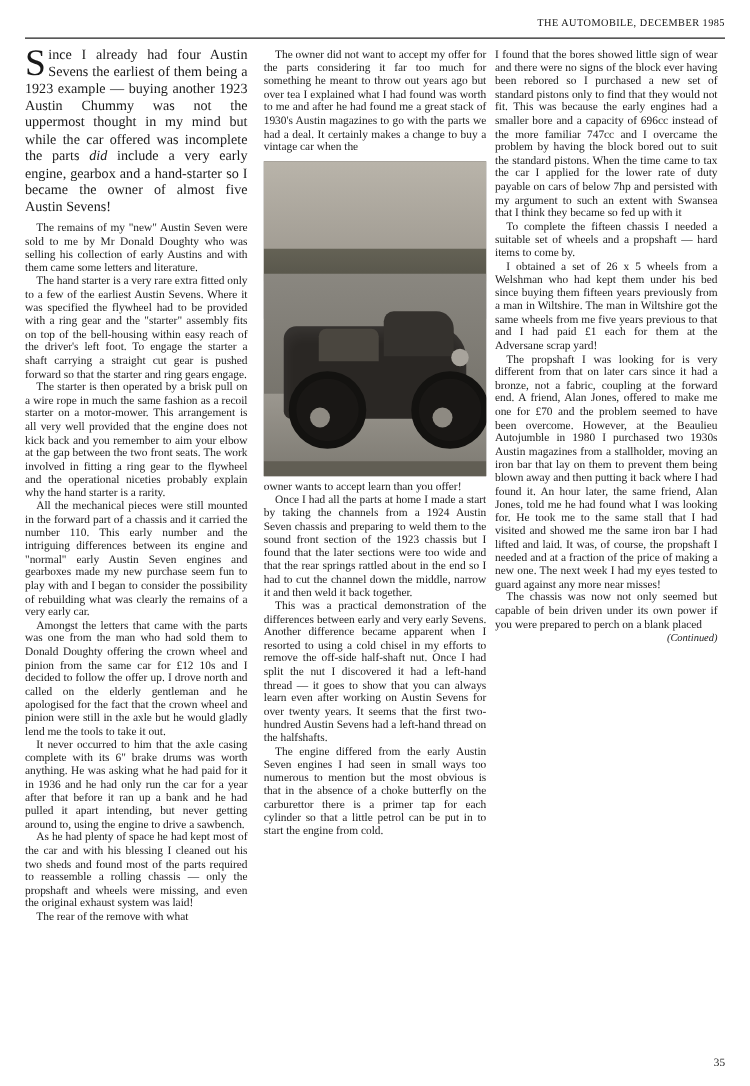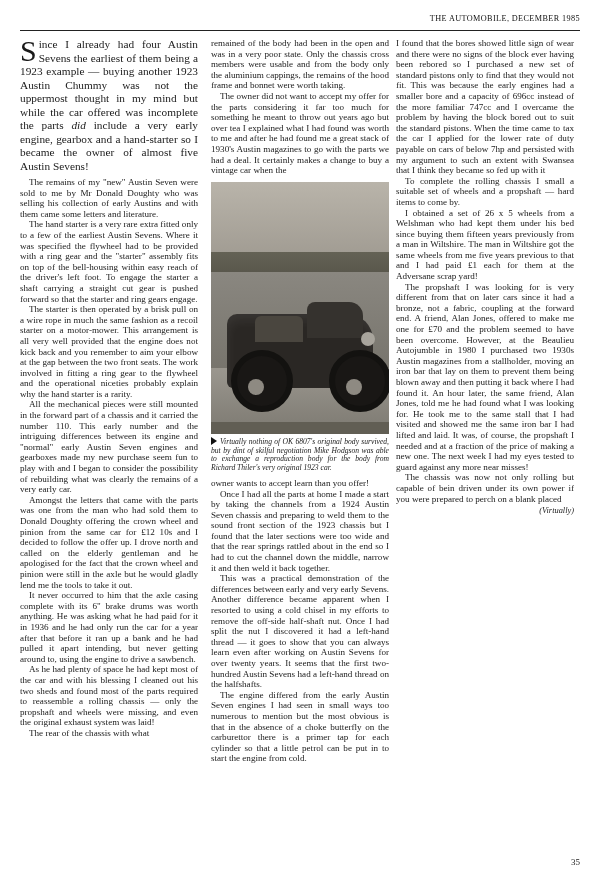--- a/index.html
+++ b/index.html
@@ -158,21 +158,21 @@
     width: 0; height: 0;
     border-left: 6px solid #111;
     border-top: 4px solid transparent;
     border-bottom: 4px solid transparent;
     margin-right: 3px;
     vertical-align: -1px;
   }
   .footer-page {
     position: absolute;
     right: 20px;
-    bottom: 2px;
+    bottom: 14px;
     font-size: 9px;
     font-family: "Liberation Serif", serif;
     margin-left: 40px;
   }
   .contd {
     text-align: right;
     font-size: 8.4px;
     font-style: italic;
     margin-top: 2px;
     text-indent: 0;
@@ -192,57 +192,55 @@
     <div class="col col1">
       <p class="intro"><span class="dropcap">S</span><span>ince I already had four Austin Sevens </span><span>the earliest of them being a 1923 example — buying another 1923 Austin Chummy was not the uppermost thought in my mind but while the car offered was incomplete the parts </span><i>did</i><span> include a very early engine, gearbox and a hand-starter so I became the owner of almost five Austin Sevens!</span></p>
       <div class="spacer"></div>
       <p>The remains of my "new" Austin Seven were sold to me by Mr Donald Doughty who was selling his collection of early Austins and with them came some letters and literature.</p>
       <p>The hand starter is a very rare extra fitted only to a few of the earliest Austin Sevens. Where it was specified the flywheel had to be provided with a ring gear and the "starter" assembly fits on top of the bell-housing within easy reach of the driver's left foot. To engage the starter a shaft carrying a straight cut gear is pushed forward so that the starter and ring gears engage.</p>
       <p>The starter is then operated by a brisk pull on a wire rope in much the same fashion as a recoil starter on a motor-mower. This arrangement is all very well provided that the engine does not kick back and you remember to aim your elbow at the gap between the two front seats. The work involved in fitting a ring gear to the flywheel and the operational niceties probably explain why the hand starter is a rarity.</p>
       <p>All the mechanical pieces were still mounted in the forward part of a chassis and it carried the number 110. This early number and the intriguing differences between its engine and "normal" early Austin Seven engines and gearboxes made my new purchase seem fun to play with and I began to consider the possibility of rebuilding what was clearly the remains of a very early car.</p>
       <p>Amongst the letters that came with the parts was one from the man who had sold them to Donald Doughty offering the crown wheel and pinion from the same car for £12 10s and I decided to follow the offer up. I drove north and called on the elderly gentleman and he apologised for the fact that the crown wheel and pinion were still in the axle but he would gladly lend me the tools to take it out.</p>
       <p>It never occurred to him that the axle casing complete with its 6" brake drums was worth anything. He was asking what he had paid for it in 1936 and he had only run the car for a year after that before it ran up a bank and he had pulled it apart intending, but never getting around to, using the engine to drive a sawbench.</p>
       <p>As he had plenty of space he had kept most of the car and with his blessing I cleaned out his two sheds and found most of the parts required to reassemble a rolling chassis — only the propshaft and wheels were missing, and even the original exhaust system was laid!</p>
-      <p>The rear of the chassis with what</p>
+      <p>The rear of the remove with what</p>
     </div>
 
     <div class="col col2">
-      <p class="noindent">remained of the body had been in the open and was in a very poor state. Only the chassis cross members were usable and from the body only the aluminium cappings, the remains of the hood frame and bonnet were worth taking.</p>
       <p>The owner did not want to accept my offer for the parts considering it far too much for something he meant to throw out years ago but over tea I explained what I had found was worth to me and after he had found me a great stack of 1930's Austin magazines to go with the parts we had a deal. It certainly makes a change to buy a vintage car when the</p>
 
       <div class="photo">
         <div class="sky"></div>
         <div class="hedge"></div>
         <div class="ground"></div>
         <div class="road"></div>
         <div class="carbody"></div>
         <div class="cowl"></div>
         <div class="seat"></div>
         <div class="wheel rear"></div>
         <div class="wheel front"></div>
         <div class="hub rear"></div>
         <div class="hub front"></div>
         <div class="lamp"></div>
         <div class="grass"></div>
       </div>
 
-      <p class="caption"><span class="tri"></span><span>Virtually nothing of OK 6807's original body survived, but by dint of skilful negotiation Mike Hodgson was able to exchange a reproduction body for the body from Richard Thiler's very original 1923 car.</span></p>
 
       <p class="noindent">owner wants to accept learn than you offer!</p>
       <p>Once I had all the parts at home I made a start by taking the channels from a 1924 Austin Seven chassis and preparing to weld them to the sound front section of the 1923 chassis but I found that the later sections were too wide and that the rear springs rattled about in the end so I had to cut the channel down the middle, narrow it and then weld it back together.</p>
       <p>This was a practical demonstration of the differences between early and very early Sevens. Another difference became apparent when I resorted to using a cold chisel in my efforts to remove the off-side half-shaft nut. Once I had split the nut I discovered it had a left-hand thread — it goes to show that you can always learn even after working on Austin Sevens for over twenty years. It seems that the first two-hundred Austin Sevens had a left-hand thread on the halfshafts.</p>
       <p>The engine differed from the early Austin Seven engines I had seen in small ways too numerous to mention but the most obvious is that in the absence of a choke butterfly on the carburettor there is a primer tap for each cylinder so that a little petrol can be put in to start the engine from cold.</p>
       <p></p>
     </div>
 
     <div class="col col3">
       <p class="noindent">I found that the bores showed little sign of wear and there were no signs of the block ever having been rebored so I purchased a new set of standard pistons only to find that they would not fit. This was because the early engines had a smaller bore and a capacity of 696cc instead of the more familiar 747cc and I overcame the problem by having the block bored out to suit the standard pistons. When the time came to tax the car I applied for the lower rate of duty payable on cars of below 7hp and persisted with my argument to such an extent with Swansea that I think they became so fed up with it</p>
-      <p>To complete the rolling chassis I small a suitable set of wheels and a propshaft — hard items to come by.</p>
+      <p>To complete the fifteen chassis I needed a suitable set of wheels and a propshaft — hard items to come by.</p>
       <p>I obtained a set of 26 x 5 wheels from a Welshman who had kept them under his bed since buying them fifteen years previously from a man in Wiltshire. The man in Wiltshire got the same wheels from me five years previous to that and I had paid £1 each for them at the Adversane scrap yard!</p>
       <p>The propshaft I was looking for is very different from that on later cars since it had a bronze, not a fabric, coupling at the forward end. A friend, Alan Jones, offered to make me one for £70 and the problem seemed to have been overcome. However, at the Beaulieu Autojumble in 1980 I purchased two 1930s Austin magazines from a stallholder, moving an iron bar that lay on them to prevent them being blown away and then putting it back where I had found it. An hour later, the same friend, Alan Jones, told me he had found what I was looking for. He took me to the same stall that I had visited and showed me the same iron bar I had lifted and laid. It was, of course, the propshaft I needed and at a fraction of the price of making a new one. The next week I had my eyes tested to guard against any more near misses!</p>
-      <p>The chassis was now not only rolling but capable of bein driven under its own power if you were prepared to perch on a blank placed</p>
-      <p class="contd">(Virtually)</p>
+      <p>The chassis was now not only seemed but capable of bein driven under its own power if you were prepared to perch on a blank placed</p>
+      <p class="contd">(Continued)</p>
     </div>
 
   </div>
 
   <div class="footer-page">35</div>
 </div>
 
 </body></html>

